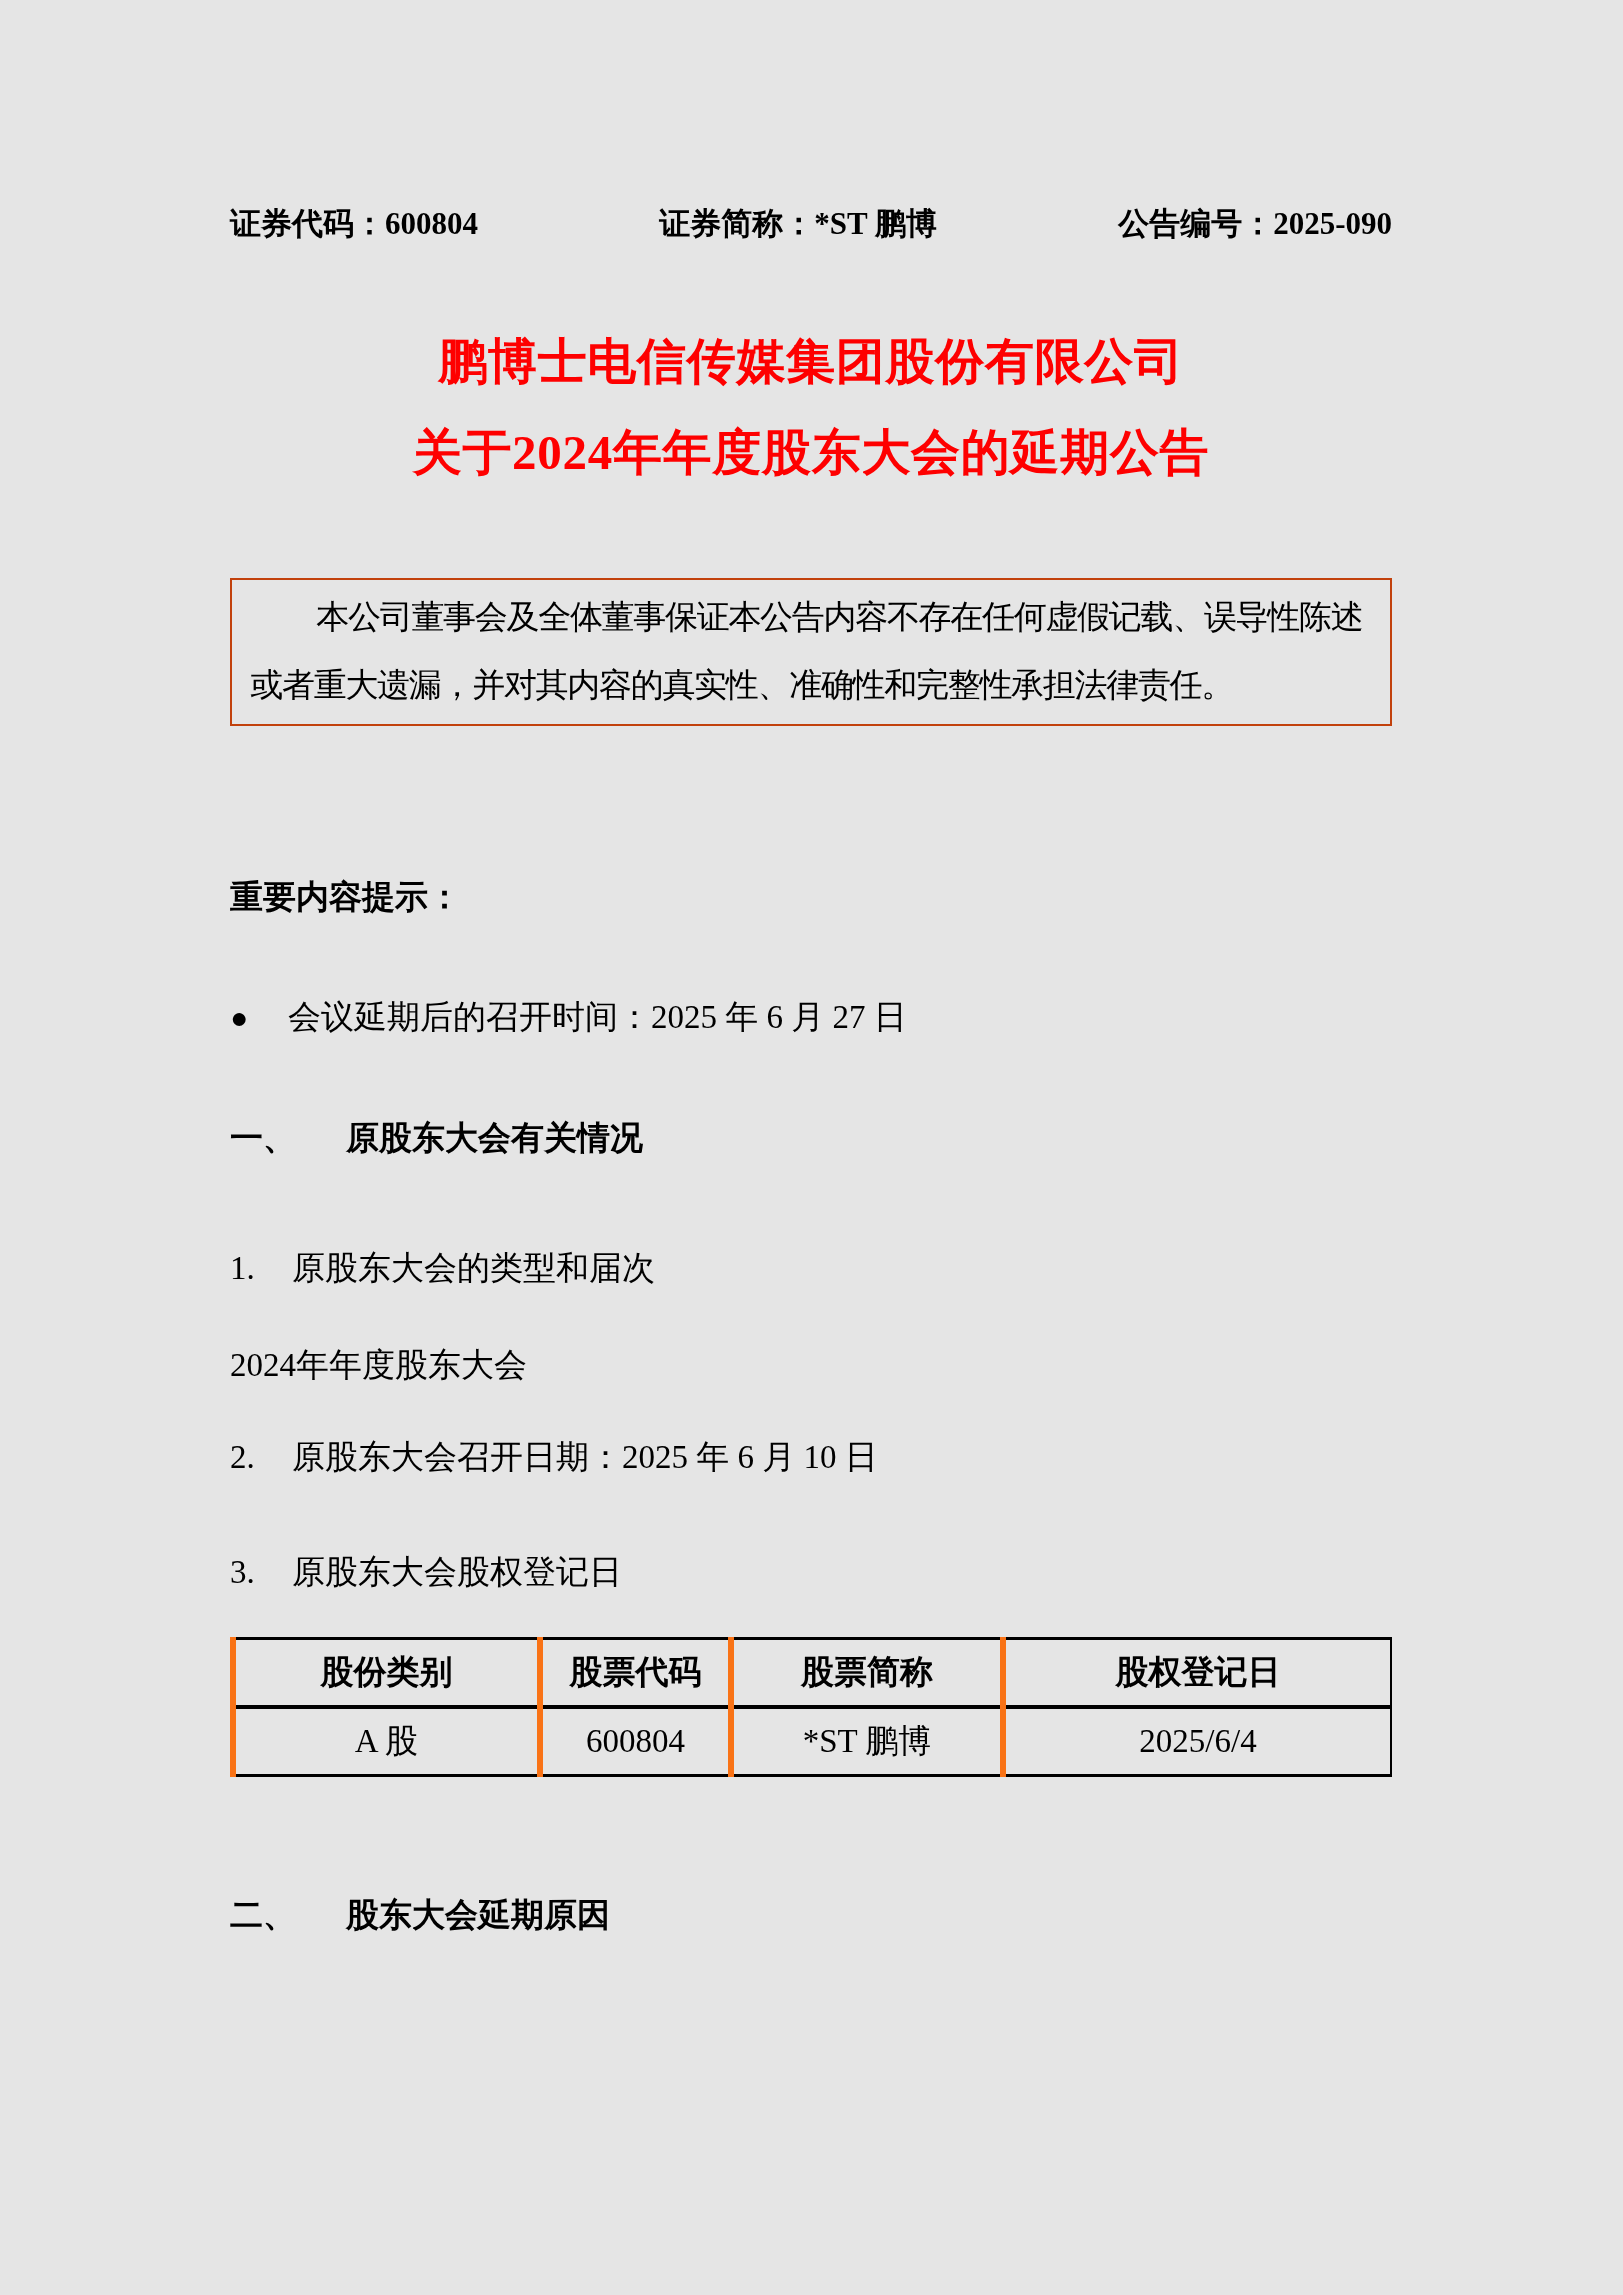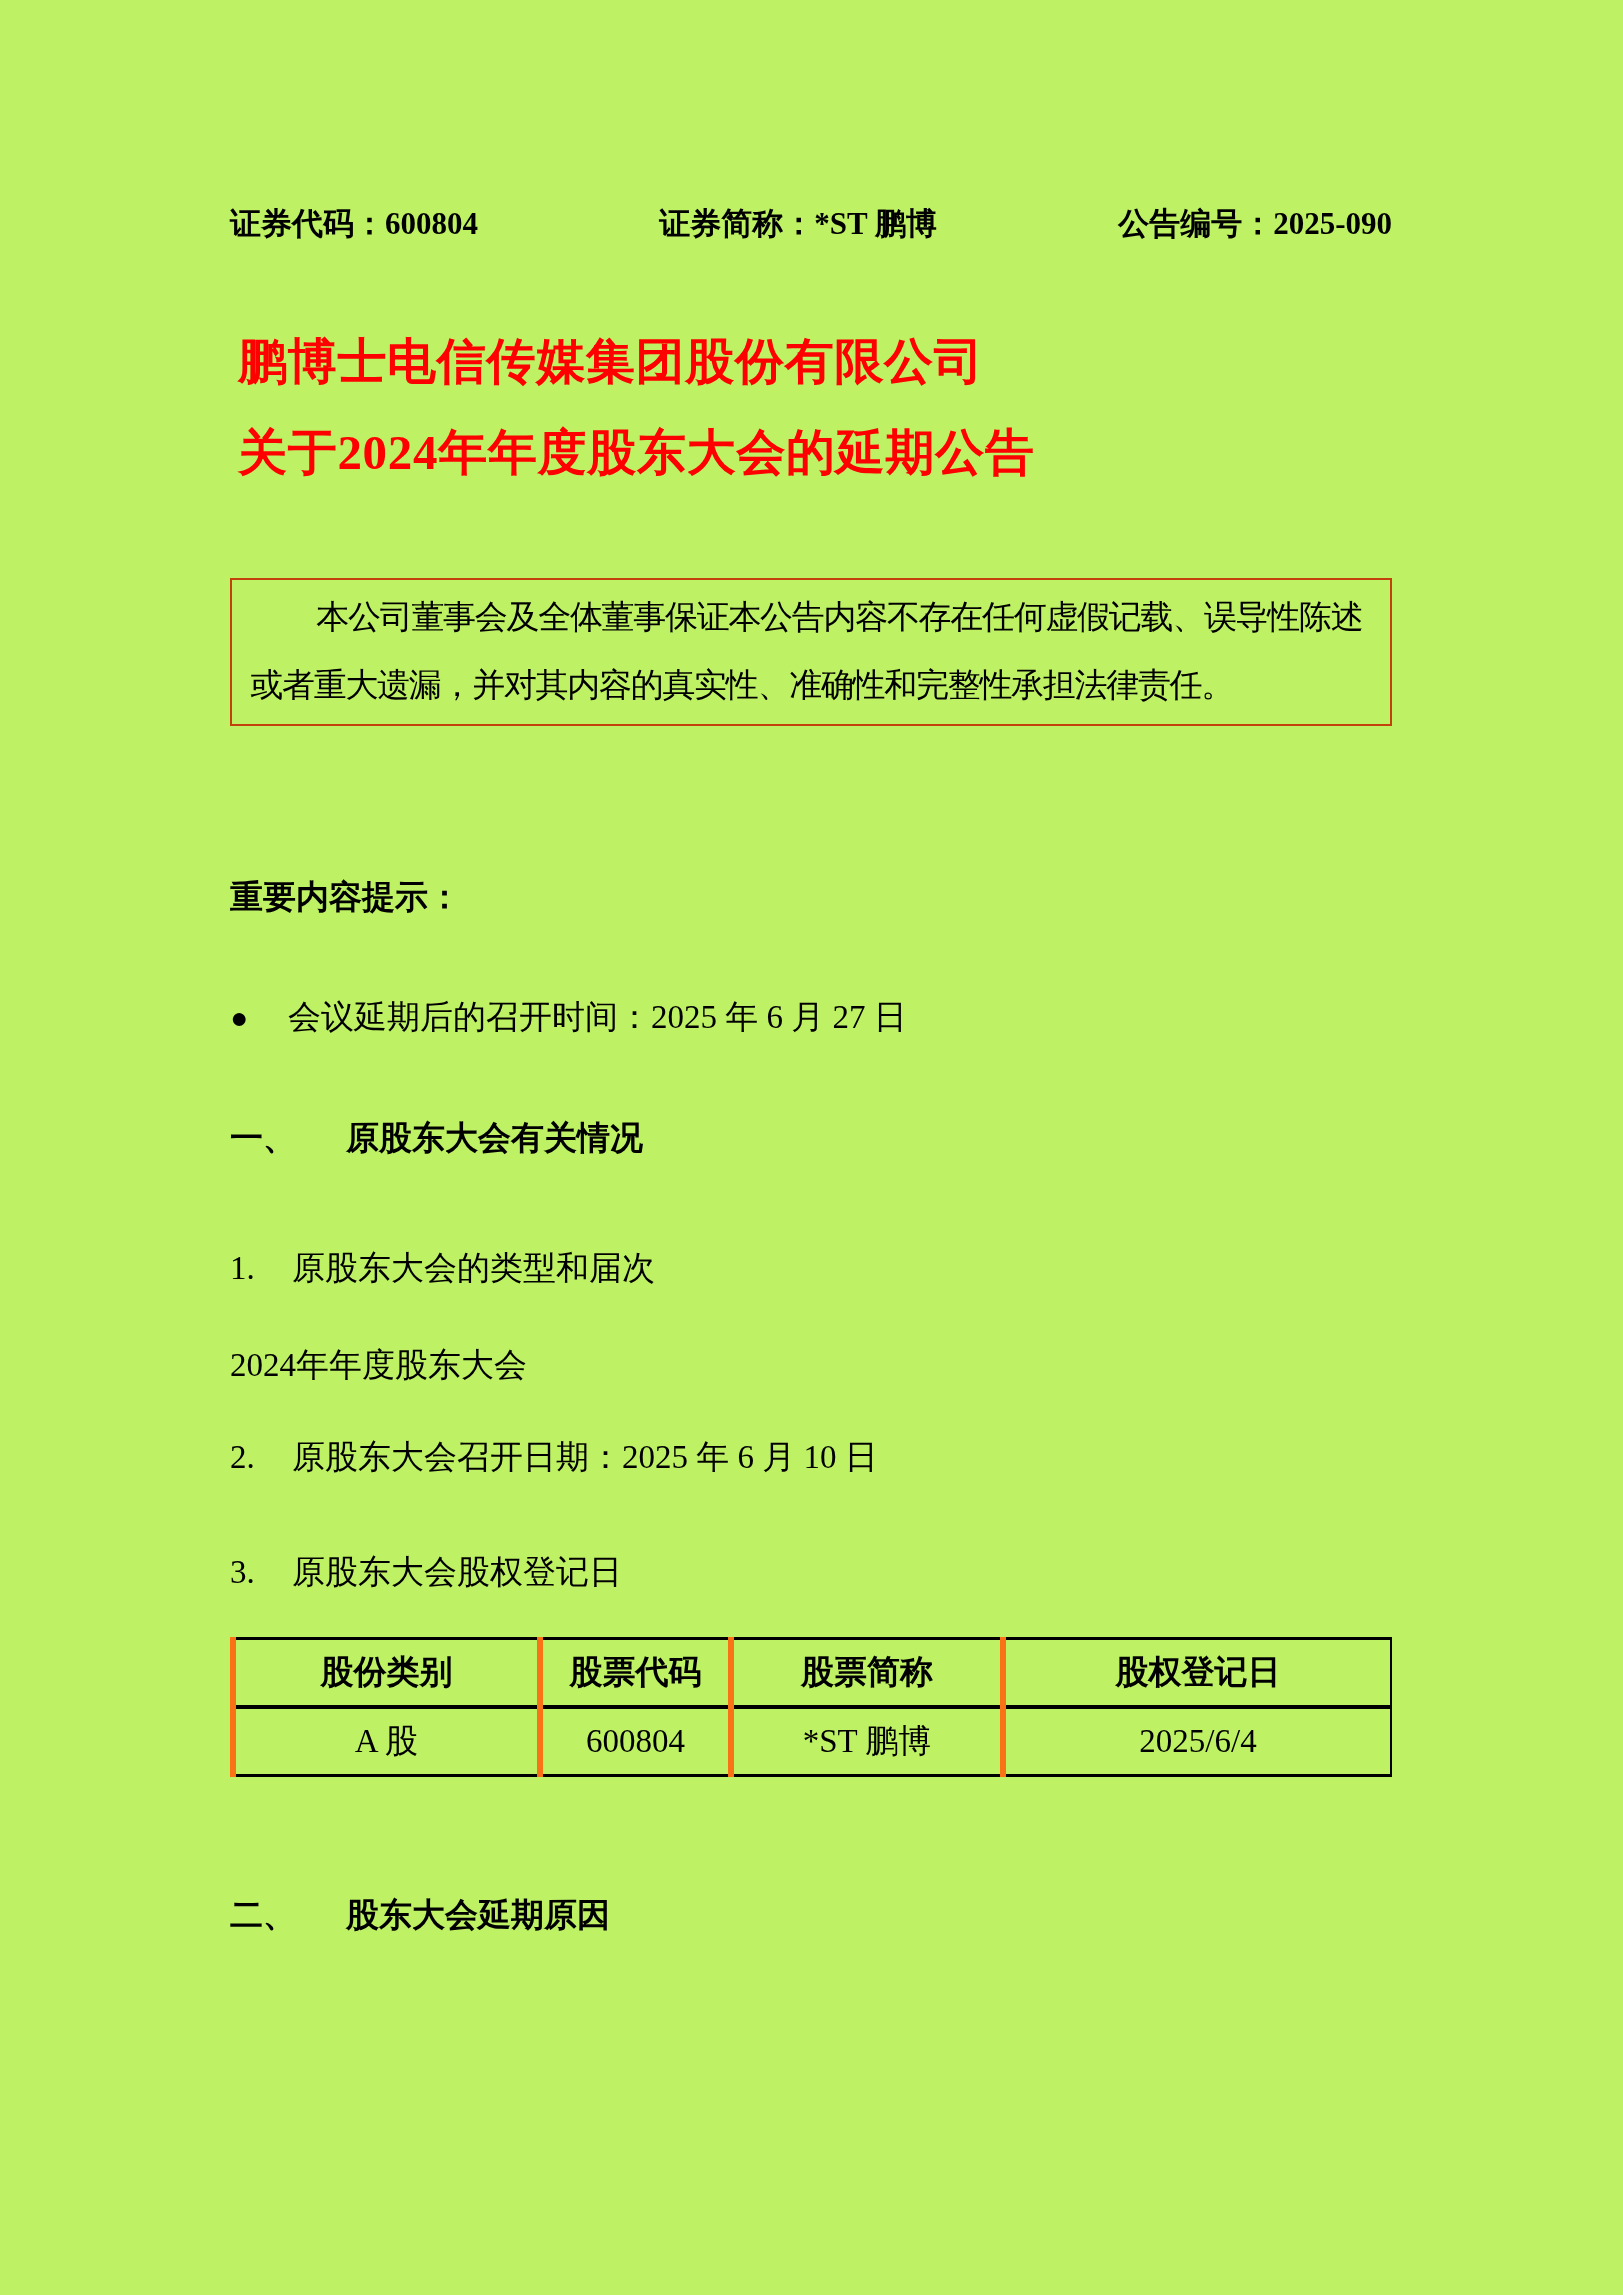--- a/index.html
+++ b/index.html
@@ -1,40 +1,41 @@
 <!DOCTYPE html>
 <html style="font-size:10.5px"><head>
 <meta charset="utf-8">
 <style>
   html, body { margin: 0; padding: 0; background: #ffffff; }
   .page {
     position: relative;
     width: 1623px;
     height: 2295px;
     margin: 0 auto;
-    background: #bef264;
+    background: #e5e5e5;
     box-sizing: border-box;
     padding: 204px 231px 0 230px;
     font-family: "Liberation Serif", "DejaVu Serif", serif;
     color: #000000;
     overflow: hidden;
   }
   
   .doc-header {
     display: flex;
     justify-content: space-between;
     align-items: baseline;
     font-size: 31px;
     font-weight: bold;
     line-height: 39px;
     white-space: nowrap;
   }
   
   .title {
-    margin: 8px;
+    margin: 0;
+    text-align: center;
     color: #fe0000;
     font-weight: bold;
     font-size: 49px;
     line-height: 52px;
     letter-spacing: 0.7px;
   }
   .title-1 { margin-top: 93px; }
   .title-2 { margin-top: 39px; }
   
   .disclaimer-box {

